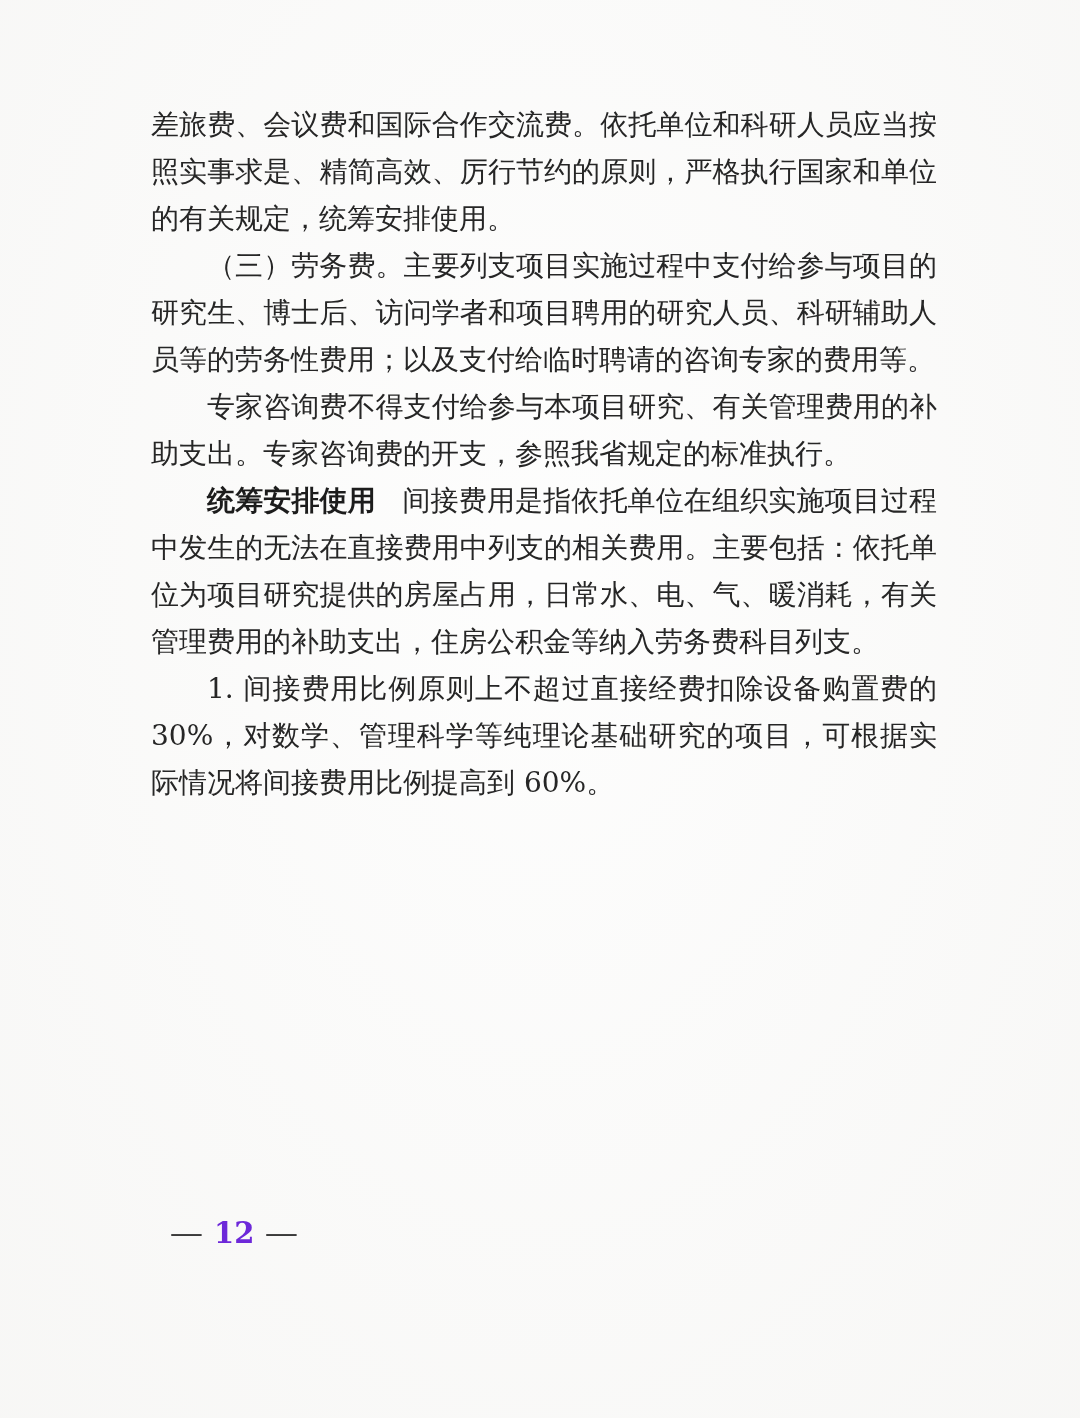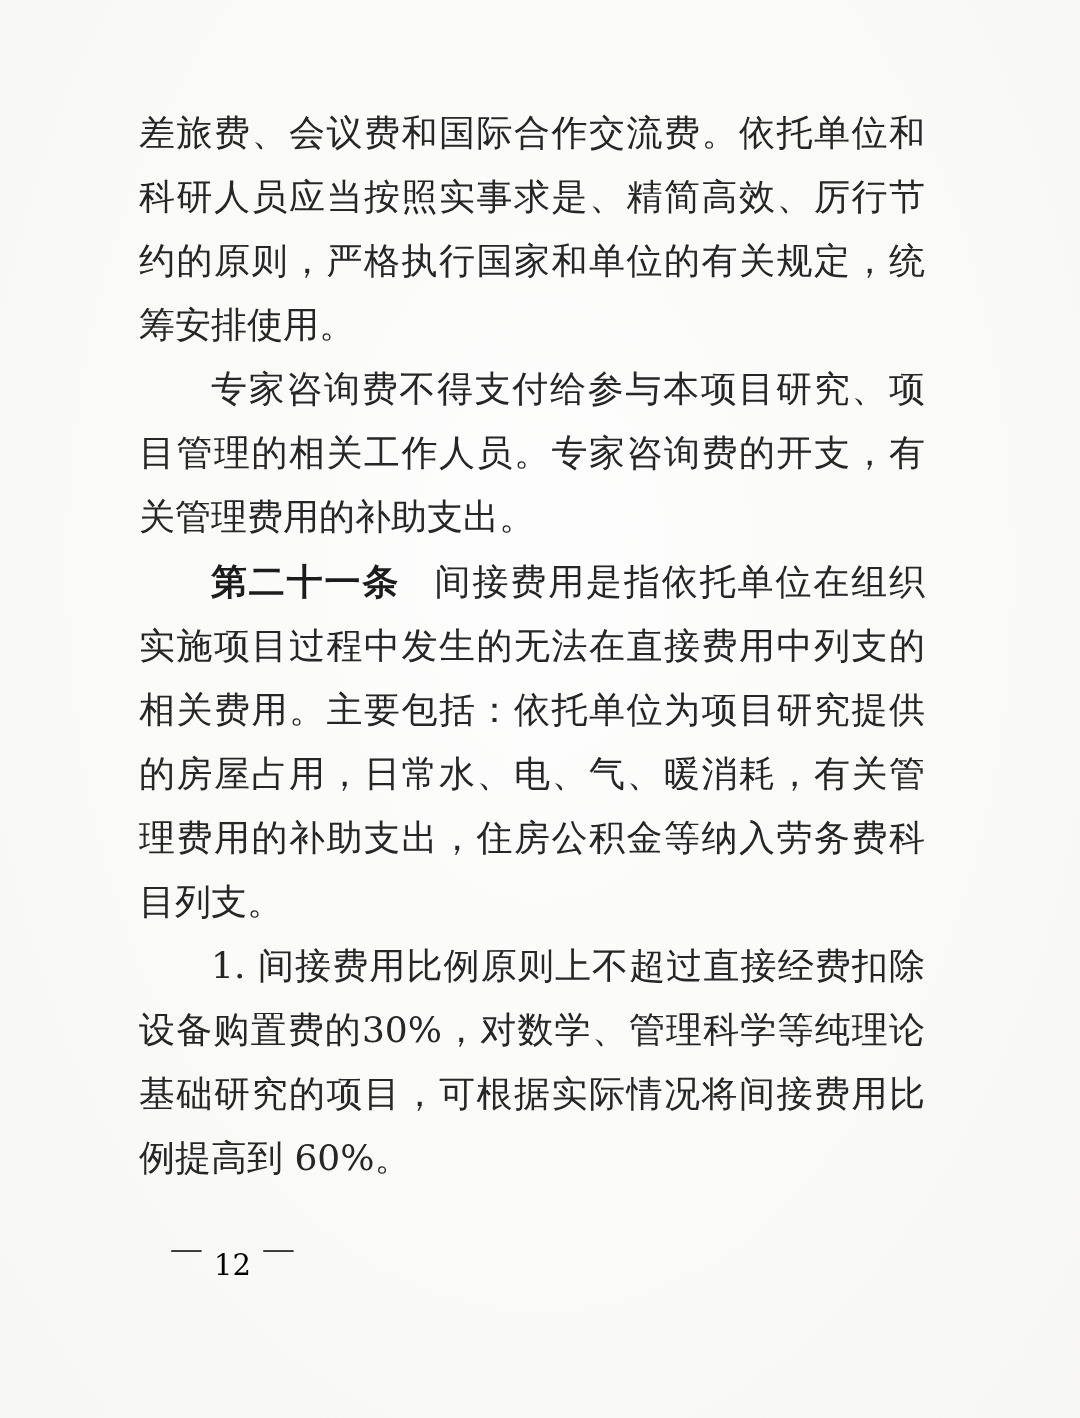--- a/index.html
+++ b/index.html
@@ -21,25 +21,25 @@
   .page::before {
     content: "";
     position: absolute;
     inset: 0;
     background:
       radial-gradient(ellipse at 50% 40%, rgba(255,255,255,0.6) 0%, rgba(240,239,237,0.35) 100%);
     pointer-events: none;
   }
   .content {
     position: absolute;
-    left: 139px;
+    left: 151px;
     top: 101px;
     width: 786px;
-    font-size: 36px;
-    line-height: 64px;
+    font-size: 28px;
+    line-height: 47px;
     color: #262626;
     text-align: justify;
     text-justify: inter-character;
   }
   .para {
     margin: 0;
     padding: 0;
   }
   .para.indent {
     text-indent: 2em;
@@ -58,33 +58,33 @@
     gap: 13px;
     font-size: 29px;
     color: #2b2b2b;
   }
   .footer .dash {
     letter-spacing: 0;
     color: #3a3a3a;
     transform: scaleX(1.15);
   }
   .footer .pagenum {
-    font-weight: normal;
-    color: #000000;
-    margin-top: 32px;
+    font-weight: bold;
+    color: #6d28d9;
   }
 </style>
 </head>
 <body>
 
 <div class="page">
   <div class="content">
     <p class="para">差旅费、会议费和国际合作交流费。依托单位和科研人员应当按照实事求是、精简高效、厉行节约的原则，严格执行国家和单位的有关规定，统筹安排使用。</p>
-    <p class="para indent">专家咨询费不得支付给参与本项目研究、项目管理的相关工作人员。专家咨询费的开支，有关管理费用的补助支出。</p>
-    <p class="para indent"><span class="article-no">第二十一条</span><span>间接费用是指依托单位在组织实施项目过程中发生的无法在直接费用中列支的相关费用。主要包括：依托单位为项目研究提供的房屋占用，日常水、电、气、暖消耗，有关管理费用的补助支出，住房公积金等纳入劳务费科目列支。</span></p>
+    <p class="para indent">（三）劳务费。主要列支项目实施过程中支付给参与项目的研究生、博士后、访问学者和项目聘用的研究人员、科研辅助人员等的劳务性费用；以及支付给临时聘请的咨询专家的费用等。</p>
+    <p class="para indent">专家咨询费不得支付给参与本项目研究、有关管理费用的补助支出。专家咨询费的开支，参照我省规定的标准执行。</p>
+    <p class="para indent"><span class="article-no">统筹安排使用</span><span>间接费用是指依托单位在组织实施项目过程中发生的无法在直接费用中列支的相关费用。主要包括：依托单位为项目研究提供的房屋占用，日常水、电、气、暖消耗，有关管理费用的补助支出，住房公积金等纳入劳务费科目列支。</span></p>
     <p class="para indent">1. 间接费用比例原则上不超过直接经费扣除设备购置费的30%，对数学、管理科学等纯理论基础研究的项目，可根据实际情况将间接费用比例提高到 60%。</p>
   </div>
 
   <div class="footer">
     <span class="dash">—</span>
     <span class="pagenum">12</span>
     <span class="dash">—</span>
   </div>
 </div>
 

